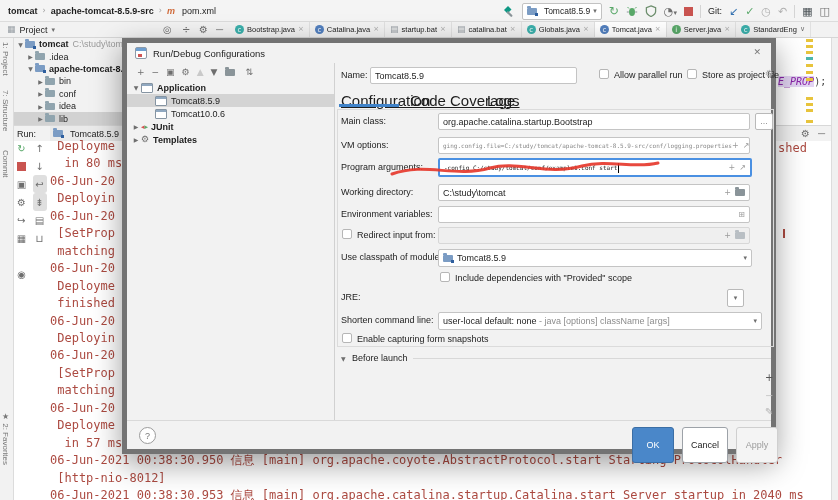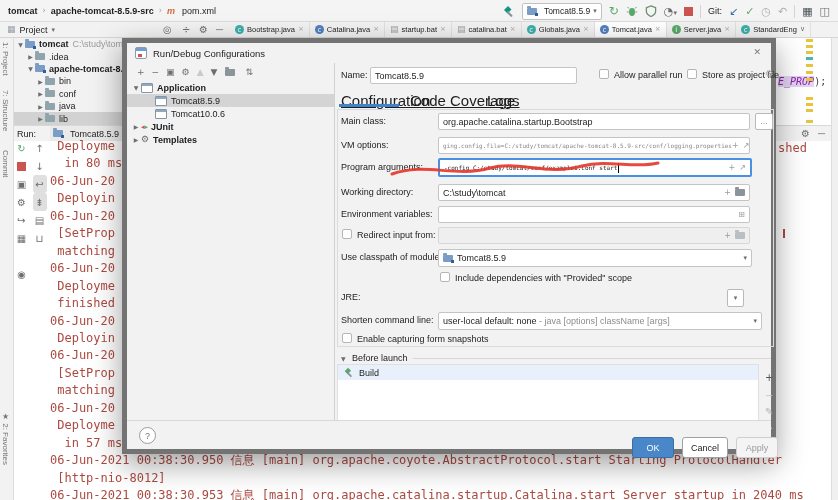--- a/index.html
+++ b/index.html
@@ -99,21 +99,21 @@
   .ddarr{font-size:7px;color:#6e6e6e;font-family:"DejaVu Sans",sans-serif;}
   .minibtn{position:absolute;background:#fff;border:1px solid #b9b9b9;border-radius:2px;display:flex;
     align-items:center;justify-content:center;font-size:8px;color:#555;box-sizing:border-box;}
   #bl-rule{position:absolute;height:1px;background:#d8d8d8;}
   #bl-list{position:absolute;background:#fff;border:1px solid #e0e0e0;box-sizing:border-box;}
   .blrow{height:15px;display:flex;align-items:center;gap:5px;padding-left:5px;background:#e8f1fb;font-size:9px;}
   .blic{position:absolute;font-size:10px;font-family:"DejaVu Sans",sans-serif;}
   #dlg-bottom{position:absolute;left:0;bottom:0;width:100%;height:28px;border-top:1px solid #d9d9d9;background:#f2f2f2;}
   #help-btn{position:absolute;left:12px;top:6px;width:15px;height:15px;border:1px solid #9b9b9b;border-radius:50%;
     display:flex;align-items:center;justify-content:center;font-size:9px;color:#777;background:#fff;}
-  .btn{position:absolute;top:6px;height:21px;border-radius:3px;display:flex;align-items:center;justify-content:center;font-size:9px;box-sizing:border-box;margin-top:10px;}
+  .btn{position:absolute;top:6px;height:36px;border-radius:3px;display:flex;align-items:center;justify-content:center;font-size:9px;box-sizing:border-box;}
   .btn.primary{background:#4a87c9;border:1px solid #3b6ea5;color:#fff;}
   .btn.normal{background:#fff;border:1px solid #9da2a8;}
   .btn.disabled{background:#f4f4f4;border:1px solid #cfcfcf;color:#9c9c9c;}
   #annotation{left:386px;top:154px;z-index:30;pointer-events:none;}
   .gear{color:#6e6e6e;font-family:"DejaVu Sans",sans-serif;}
 </style>
 </head>
 <body>
 
 <div id="app">
@@ -246,21 +246,21 @@
         <span>bin</span>
       </div>
       <div class="prow" style="padding-left: 22px;">
         <span class="arr">▶</span>
         <span class="folder"></span>
         <span>conf</span>
       </div>
       <div class="prow" style="padding-left: 22px;">
         <span class="arr">▶</span>
         <span class="folder"></span>
-        <span>java</span>
+        <span>idea</span>
       </div>
       <div class="prow sel" style="padding-left: 22px;">
         <span class="arr">▶</span>
         <span class="folder"></span>
         <span>lib</span>
       </div>
     </div>
 
   <div id="run-bar" class="abs">
     <span style="margin-left:3px;">Run:</span>
@@ -478,29 +478,20 @@
           <span class="ddarr">▾</span>
         </span>
     </div>
 
     <span class="cb" style="left:215px;top:290px;"></span>
     <span class="flab" style="left:230px;top:291px;">Enable capturing form snapshots</span>
 
     <span class="g" style="position:absolute;left:214px;top:313px;font-size:6px;color:#6e6e6e;">▼</span>
     <span class="flab" style="left:225px;top:310px;">Before launch</span>
     <div id="bl-rule" style="left:286px;top:315px;width:358px;"></div>
-    <div id="bl-list" style="left:210px;top:321px;width:422px;height:62px;">
-        <div class="blrow">
-          <svg width="11" height="11" viewBox="0 0 13 13">
-            <path d="M2 5 L6 1 L9.5 4.5 L5.5 8.5 Z" fill="#59a869"></path>
-            <rect x="6.4" y="5.6" width="2.2" height="7" rx="1" transform="rotate(-45 7.5 9)" fill="#8a9499"></rect>
-          </svg>
-          <span>Build</span>
-        </div>
-      </div>
     <span class="blic" style="left:638px;top:329px;color:#555;">+</span>
     <span class="blic" style="left:638px;top:347px;color:#c5c5c5;">−</span>
     <span class="blic" style="left:638px;top:363px;color:#b5b5b5;">✎</span>
     <span class="blic" style="left:639px;top:378px;color:#b5b5b5;font-size:8px;">▲</span>
 
     <div id="dlg-bottom">
       <div id="help-btn">?</div>
       <div class="btn primary" style="left:505px;width:42px;">OK</div>
       <div class="btn normal" style="left:555px;width:46px;">Cancel</div>
       <div class="btn disabled" style="left:609px;width:42px;">Apply</div>

